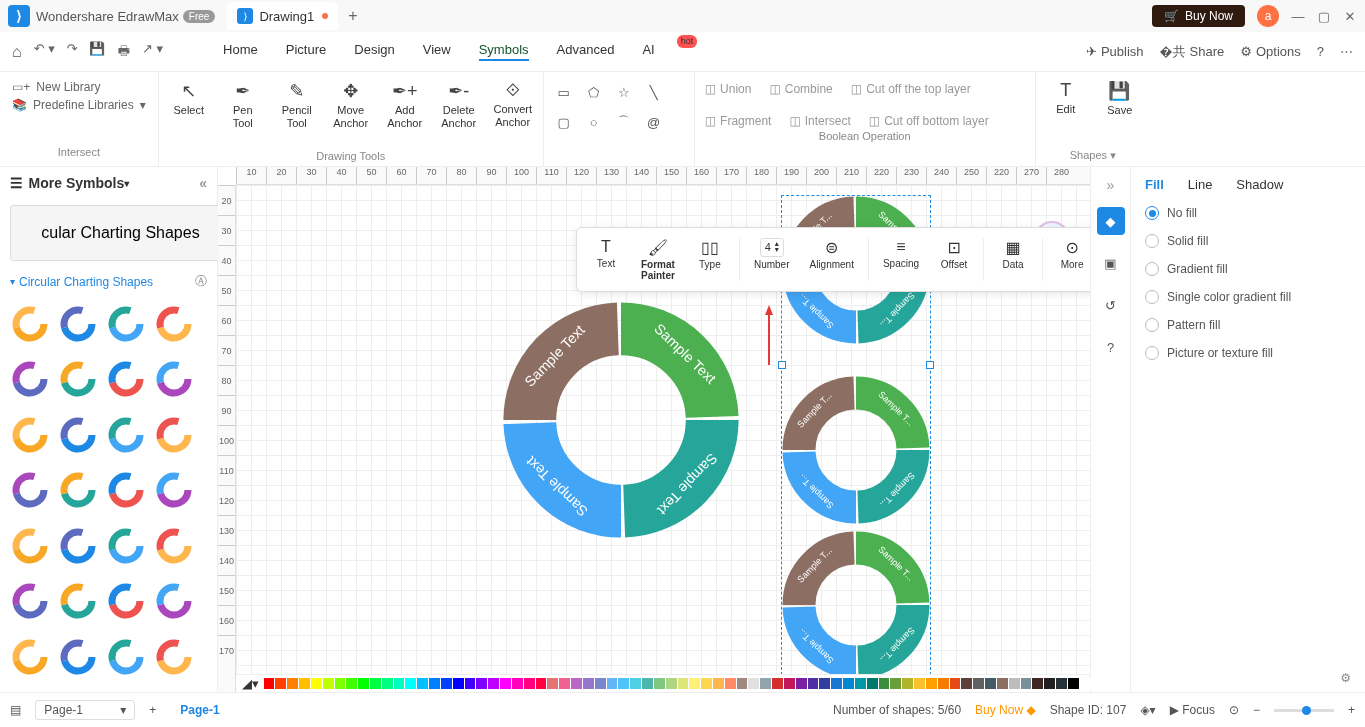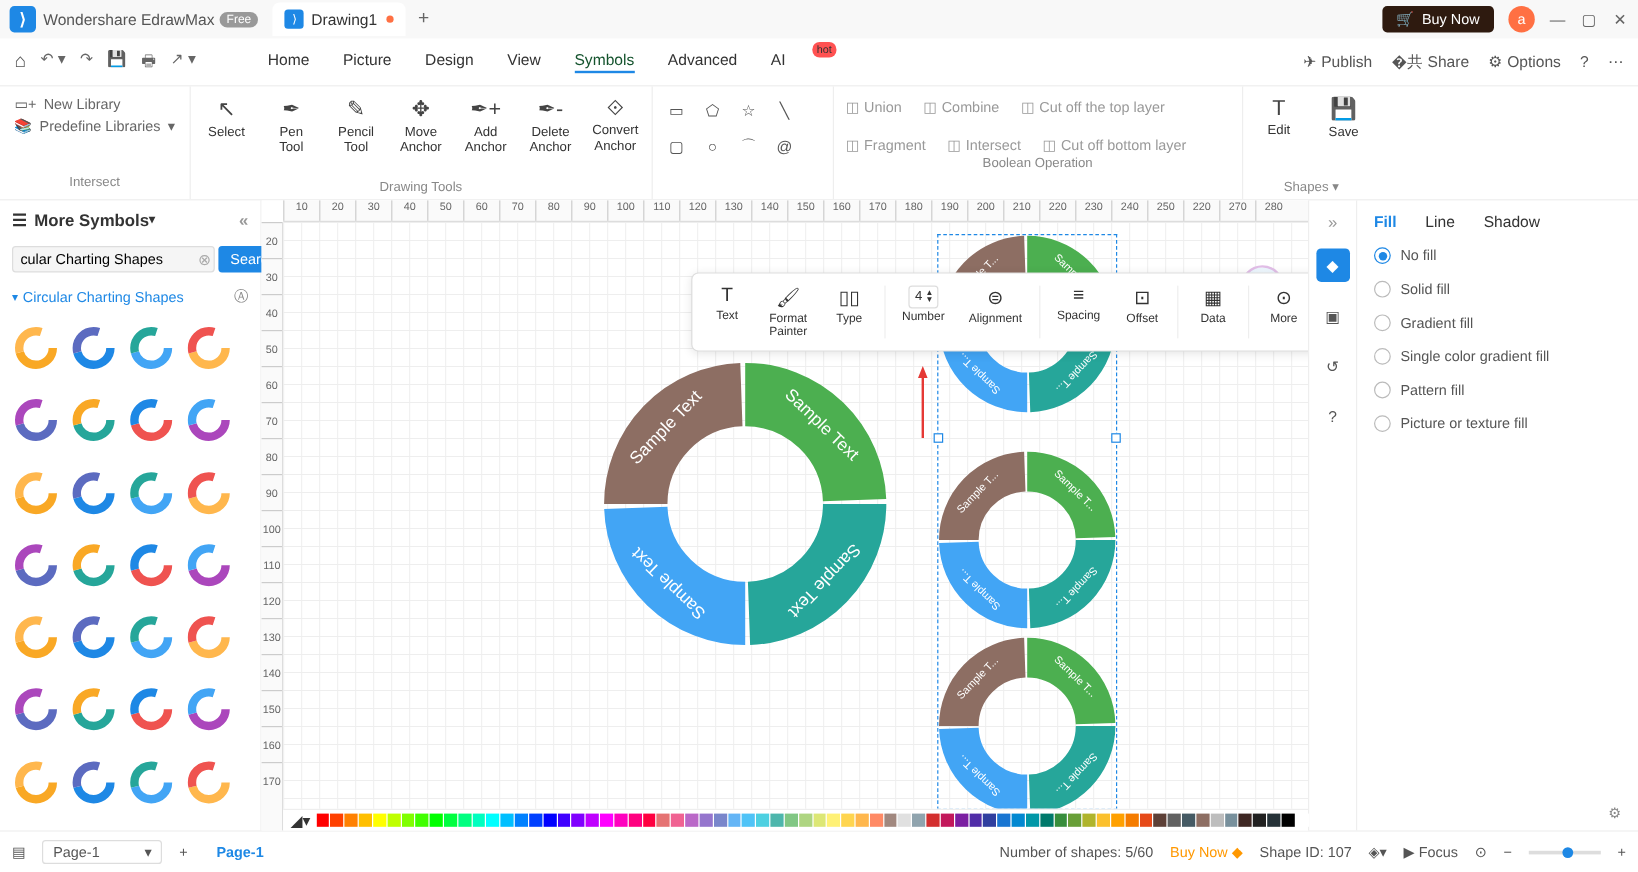--- a/index.html
+++ b/index.html
@@ -41,21 +41,21 @@
 .bool-row { display:flex; gap:18px; color:#999; font-size:12px; align-items:center; flex-wrap:wrap; width:320px; padding-top:6px;}
 .bool-row span { display:flex; align-items:center; gap:4px;}
 .shapes-row { display:flex; flex-wrap:wrap; gap:10px; width:130px; padding-top:6px;}
 .shapes-row span { width:20px; height:20px; display:flex; align-items:center; justify-content:center; color:#555;}
 
 .main-area { display:flex; height:525px; }
 .left-panel { width:218px; border-right:1px solid #eee; display:flex; flex-direction:column; }
 .more-symbols-hdr { display:flex; align-items:center; padding:8px 10px; font-weight:600; font-size:14px; }
 .more-symbols-hdr .collapse { margin-left:auto; color:#999; }
 .search-row { display:flex; gap:6px; padding:6px 10px; align-items:center;}
-.search-input { flex:1; border:1px solid #ddd; border-radius:3px; padding:3px 6px; font-size:12px; background:#f5f5f5; }
+.search-input { flex:1; border:1px solid #ddd; border-radius:3px; padding:18px 6px; font-size:16px; background:#f5f5f5;text-align:center; }
 .search-btn { background:#1e88e5; color:#fff; padding:4px 10px; border-radius:3px; font-size:12px; }
 .lib-mgmt { display:flex; justify-content:space-between; padding:6px 12px; font-size:12px; color:#555;}
 .lib-section-hdr { display:flex; align-items:center; padding:6px 10px; font-size:12px; color:#1e88e5; }
 .lib-section-hdr .chev { margin-right:4px; font-size:10px; }
 .lib-section-hdr .aa { margin-left:auto; color:#888; }
 .shape-grid { display:flex; flex-wrap:wrap; gap:8px; padding:8px 10px; overflow-y:auto; flex:1; }
 .shape-grid .shape-tile { width:40px; height:40px; display:flex; align-items:center; justify-content:center; }
 .shape-grid svg { width:36px; height:36px; }
 
 .canvas-area { flex:1; position:relative; background:#fff; }
@@ -472,21 +472,21 @@
         <span>170</span>
       </div>
     <div class="canvas-inner">
       <div class="float-toolbar">
         <div class="ft-item">
             <span class="fi">T</span>
             <span class="fl">Text</span>
           </div>
         <div class="ft-item">
             <span class="fi">🖌</span>
-            <span class="fl" style="white-space:pre-line;">Format
+            <span class="fl" style="white-space:pre-line;font-weight:bold;">Format
 Painter</span>
           </div>
         <div class="ft-item">
             <span class="fi">▯▯</span>
             <span class="fl">Type</span>
           </div>
         <div class="sep"></div>
         <div class="ft-item">
             <span class="num-input">
               <span>4</span> 

